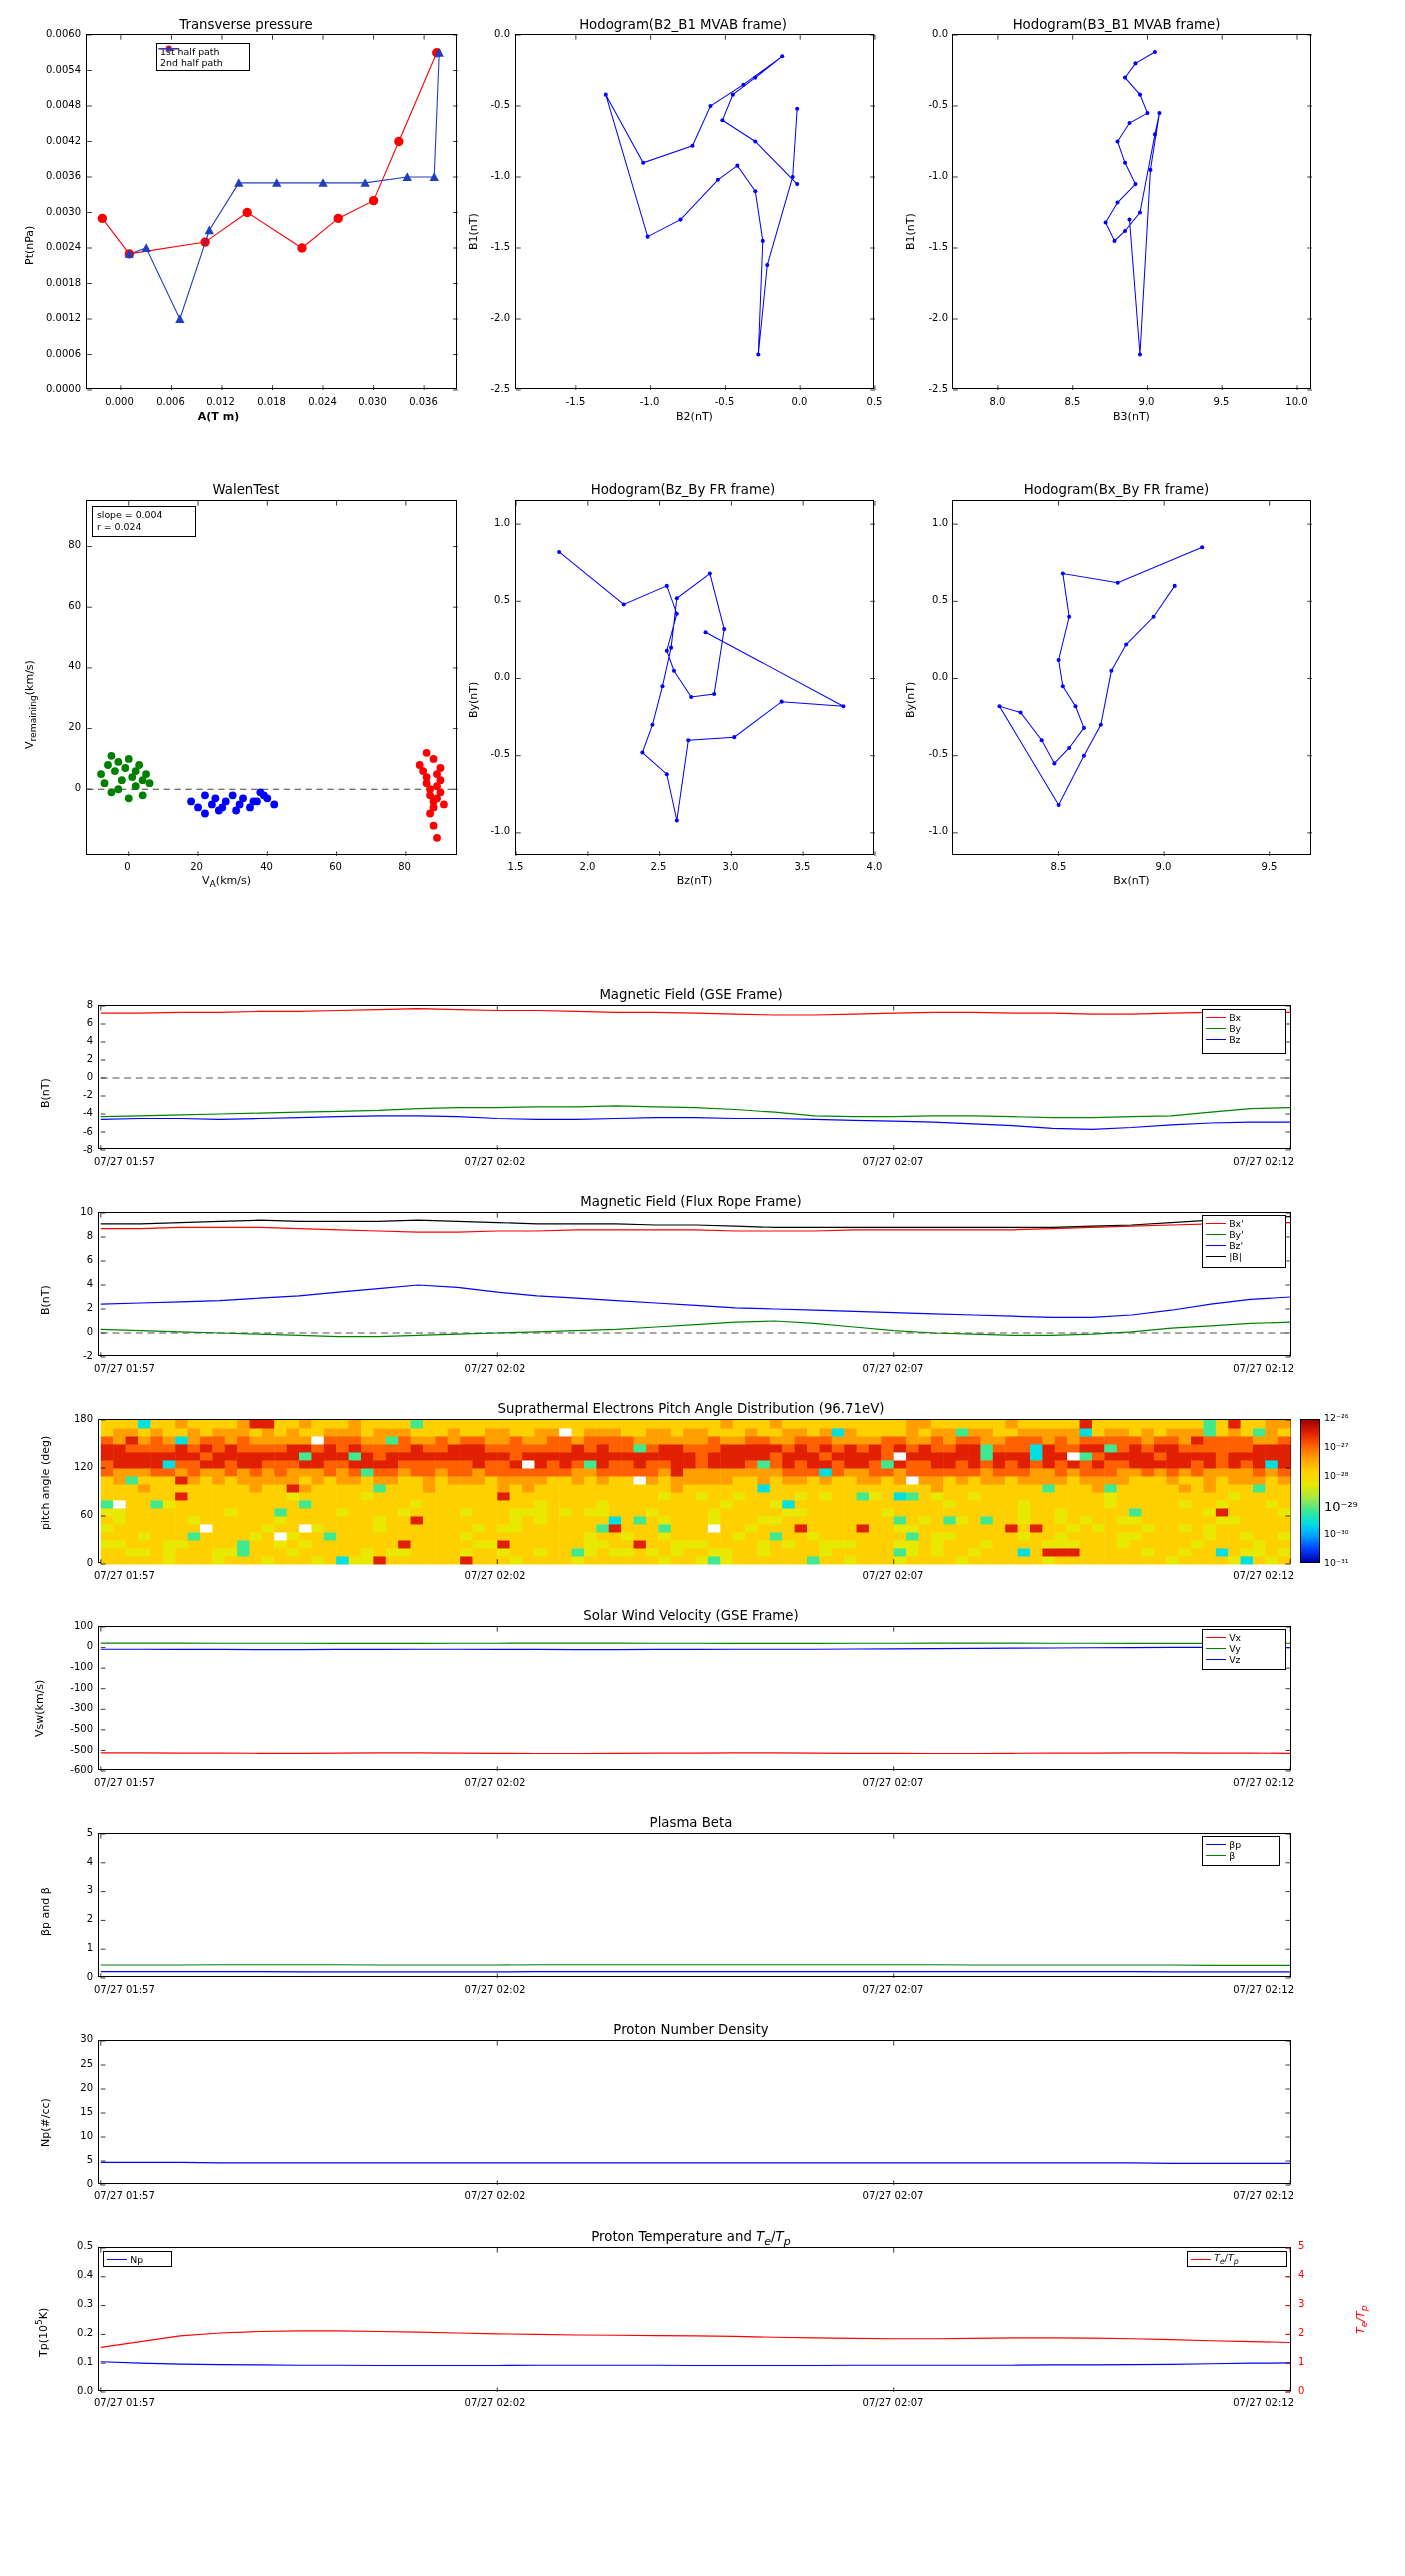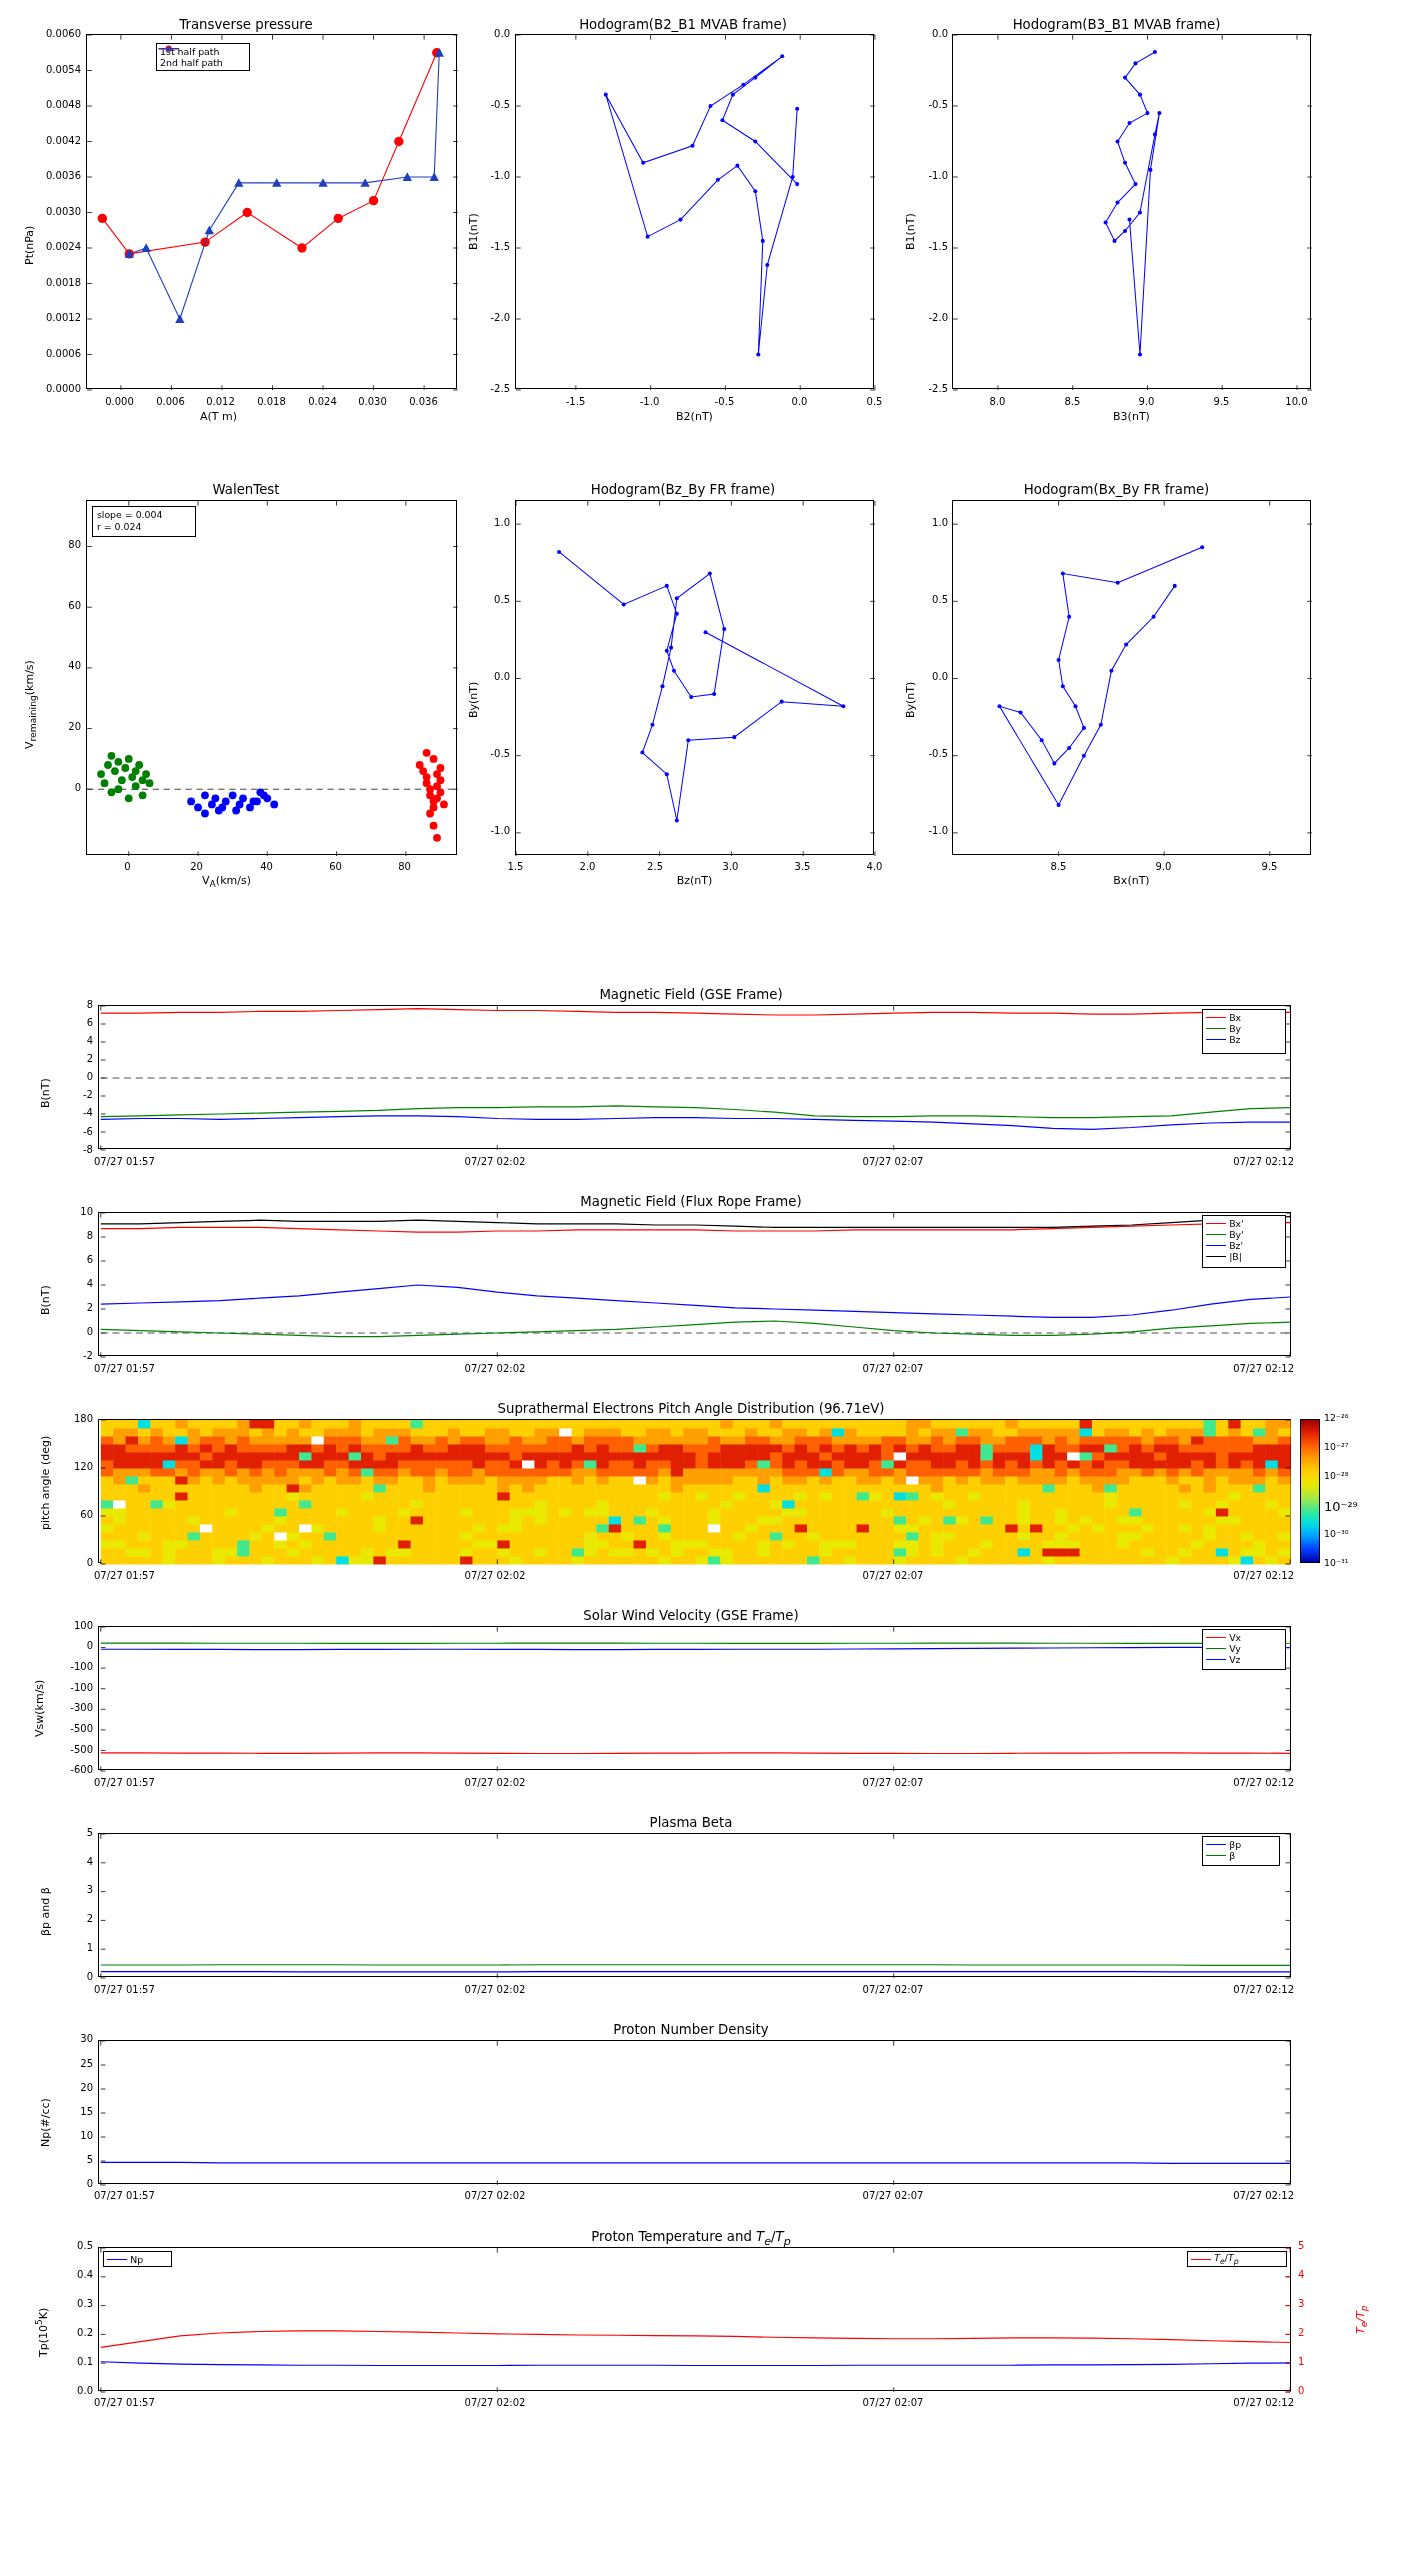--- a/index.html
+++ b/index.html
@@ -82,21 +82,21 @@
           <polygon points="242.89772727272728,183.58333333333331 248.89772727272728,194.58333333333331 236.89772727272728,194.58333333333331" fill="#1f3fbf"></polygon>
           <polygon points="302.2727272727273,183.58333333333331 308.2727272727273,194.58333333333331 296.2727272727273,194.58333333333331" fill="#1f3fbf"></polygon>
           <polygon points="356.25000000000006,183.58333333333331 362.25000000000006,194.58333333333331 350.25000000000006,194.58333333333331" fill="#1f3fbf"></polygon>
           <polygon points="410.22727272727286,176 416.22727272727286,187 404.22727272727286,187" fill="#1f3fbf"></polygon>
           <polygon points="444.7727272727273,176 450.7727272727273,187 438.7727272727273,187" fill="#1f3fbf"></polygon>
           <polygon points="451.25000000000006,16.749999999999943 457.25000000000006,27.749999999999943 445.25000000000006,27.749999999999943" fill="#1f3fbf"></polygon>
         </g>
     </svg>
   </div>
   <div class="ylabel" style="left:23.4px;top:265px;">Pt(nPa)</div>
-  <div class="xlabel" style="left:219px;top:410px;width:109px;margin-left:-55px;">A(T m)</div>
+  <div class="xlabel" style="left:219px;top:410px;width:109px;margin-left:-55px;font-weight:bold;">A(T m)</div>
   <div class="legendbox" style="left:156px;top:43px;width:94px;height:28px;">
     <div class="legrow">
         <svg width="23.4" height="9.4" viewBox="0 0 30 12">
           <line x1="2" y1="6" x2="28" y2="6" stroke="#ff0000" stroke-width="1.6"></line>
           <circle cx="15" cy="6" r="4" fill="#ff0000"></circle>
         </svg>
         <span class="legtxt">1st half path</span>
       </div>
     <div class="legrow">
         <svg width="23.4" height="9.4" viewBox="0 0 30 12">
@@ -2499,21 +2499,21 @@
     <div class="tick" style="left: 1198px; top: 396px;;width:47px;text-align:center">9.5</div>
     <div class="tick" style="left: 1273px; top: 396px;;width:47px;text-align:center">10.0</div>
     <div class="tickr" style="left: 906px; top: 383px;;width:42px">-2.5</div>
     <div class="tickr" style="left: 906px; top: 312px;;width:42px">-2.0</div>
     <div class="tickr" style="left: 906px; top: 241px;;width:42px">-1.5</div>
     <div class="tickr" style="left: 906px; top: 170px;;width:42px">-1.0</div>
     <div class="tickr" style="left: 906px; top: 99px;;width:42px">-0.5</div>
     <div class="tickr" style="left: 906px; top: 28px;;width:42px">0.0</div>
     <div class="tick" style="left: 492px; top: 861px;;width:47px;text-align:center">1.5</div>
     <div class="tick" style="left: 564px; top: 861px;;width:47px;text-align:center">2.0</div>
-    <div class="tick" style="left: 616px; top: 861px;;width:47px;text-align:right">2.5</div>
+    <div class="tick" style="left: 635px; top: 861px;;width:47px;text-align:center">2.5</div>
     <div class="tick" style="left: 707px; top: 861px;;width:47px;text-align:center">3.0</div>
     <div class="tick" style="left: 779px; top: 861px;;width:47px;text-align:center">3.5</div>
     <div class="tick" style="left: 851px; top: 861px;;width:47px;text-align:center">4.0</div>
     <div class="tickr" style="left: 468px; top: 825px;;width:42px">-1.0</div>
     <div class="tickr" style="left: 468px; top: 748px;;width:42px">-0.5</div>
     <div class="tickr" style="left: 468px; top: 671px;;width:42px">0.0</div>
     <div class="tickr" style="left: 468px; top: 594px;;width:42px">0.5</div>
     <div class="tickr" style="left: 468px; top: 517px;;width:42px">1.0</div>
     <div class="tick" style="left: 1035px; top: 861px;;width:47px;text-align:center">8.5</div>
     <div class="tick" style="left: 1140px; top: 861px;;width:47px;text-align:center">9.0</div>

